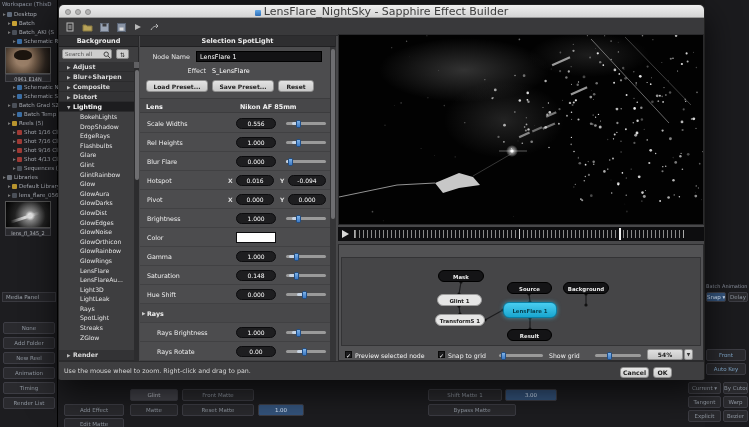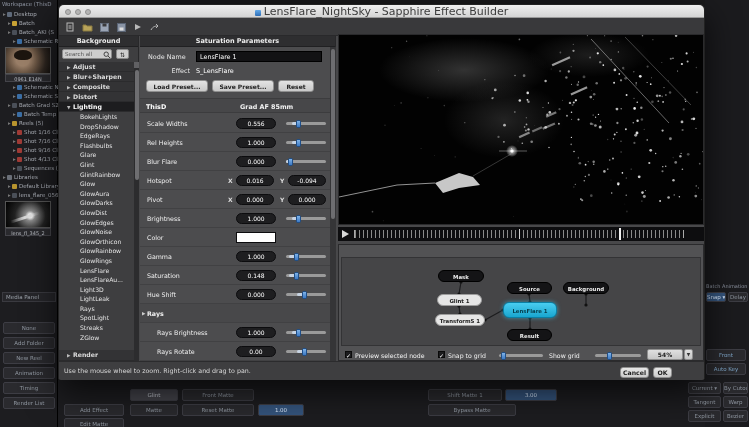--- a/index.html
+++ b/index.html
@@ -60,23 +60,23 @@
   .cmp-item{height:9.6px;line-height:9.6px;padding-left:21px;font-size:6.1px;color:#e4e4e4;white-space:nowrap;}
   #render-row{left:0;top:314px;width:75px;height:11px;}
   #comp-scroll{left:75px;top:26px;width:5px;height:299px;background:#2c2c2e;}
   #comp-scroll .sb-up{position:absolute;left:0;top:0;width:5px;height:6px;background:#606063;}
   #comp-scroll .sb-th{position:absolute;left:.5px;top:8px;width:4px;height:110px;background:#6e6e71;border-radius:2px;}
 
   
   #params{left:81px;top:31px;width:196px;height:325px;background:#4c4c4e;border-right:1px solid #28282a;}
   .p-label{font-size:6.4px;color:#e8e8e8;}
   #nn-row{left:0;top:15px;width:196px;height:12px;}
-  #nn-label{position:absolute;left:8px;top:2px;width:42px;text-align:left;}
+  #nn-label{position:absolute;left:8px;top:2px;width:42px;text-align:right;}
   #nn-input{position:absolute;left:56px;top:0;width:126px;height:11px;background:#121214;border:1px solid #000;color:#fff;font-size:6.4px;padding:0 3px;}
-  #fx-row{left:0;top:30px;width:188px;height:11px;padding-left:12px;}
+  #fx-row{left:16px;top:30px;width:188px;height:11px;padding-left:12px;}
   #fx-label{position:absolute;left:8px;top:1px;width:42px;text-align:right;}
   #fx-value{position:absolute;left:56px;top:1px;color:#fff;font-size:6.4px;}
   .preset-btn{position:absolute;top:44px;height:12px;background:linear-gradient(#e3e3e3,#c9c9c9);border:1px solid #8f8f8f;border-radius:3px;font-size:6px;font-weight:bold;color:#222;text-align:center;line-height:11px;}
   #lens-row{left:0;top:62px;width:196px;height:15px;border-top:1px solid #3c3c3e;border-bottom:1px solid #3c3c3e;background:#474749;}
   #lens-label{position:absolute;left:6px;top:4px;font-weight:bold;color:#fff;font-size:6.4px;}
   #lens-value{position:absolute;left:100px;top:4px;color:#f0f0f0;font-size:6.4px;font-weight:bold;}
   #param-rows{left:0;top:78px;width:190px;height:247px;overflow:hidden;}
   .prow{position:relative;height:19px;border-bottom:1px solid #414143;}
   .prow .lbl{position:absolute;left:7px;top:6px;font-size:6.3px;color:#f0f0f0;}
   .prow.indent .lbl{left:17px;}
@@ -280,35 +280,35 @@
           <div class="cmp-item">ZGlow</div>
         </div>
       <div class="abs grp" id="render-row"><span class="ar">▶</span><span>Render</span></div>
       <div class="abs" id="comp-scroll">
           <div class="sb-up"></div>
           <div class="sb-th"></div>
         </div>
     </div>
 
     <div class="abs" id="params">
-      <div class="panel-header">Saturation Parameters</div>
+      <div class="panel-header">Selection SpotLight</div>
       <div class="abs" id="nn-row">
         <div class="p-label" id="nn-label">Node Name</div>
         <input id="nn-input" value="LensFlare 1" style="">
       </div>
       <div class="abs" id="fx-row">
         <div class="p-label" id="fx-label">Effect</div>
         <div id="fx-value">S_LensFlare</div>
       </div>
       <div class="preset-btn" style="left:6px;width:62px;">Load Preset...</div>
       <div class="preset-btn" style="left:72px;width:62px;">Save Preset...</div>
       <div class="preset-btn" style="left:138px;width:36px;">Reset</div>
       <div class="abs" id="lens-row">
-        <div id="lens-label">ThisD</div>
-        <div id="lens-value">Grad AF 85mm</div>
+        <div id="lens-label">Lens</div>
+        <div id="lens-value">Nikon AF 85mm</div>
       </div>
       <div class="abs" id="param-rows">
           <div class="prow">
             <div class="lbl">Scale Widths</div>
             <div class="pill v">0.556</div>
             <div class="slider">
               <div class="fill" style="left: 5.8px; width: 7px;"></div>
               <div class="hd" style="left: 10.3px;"></div>
             </div>
           </div>

